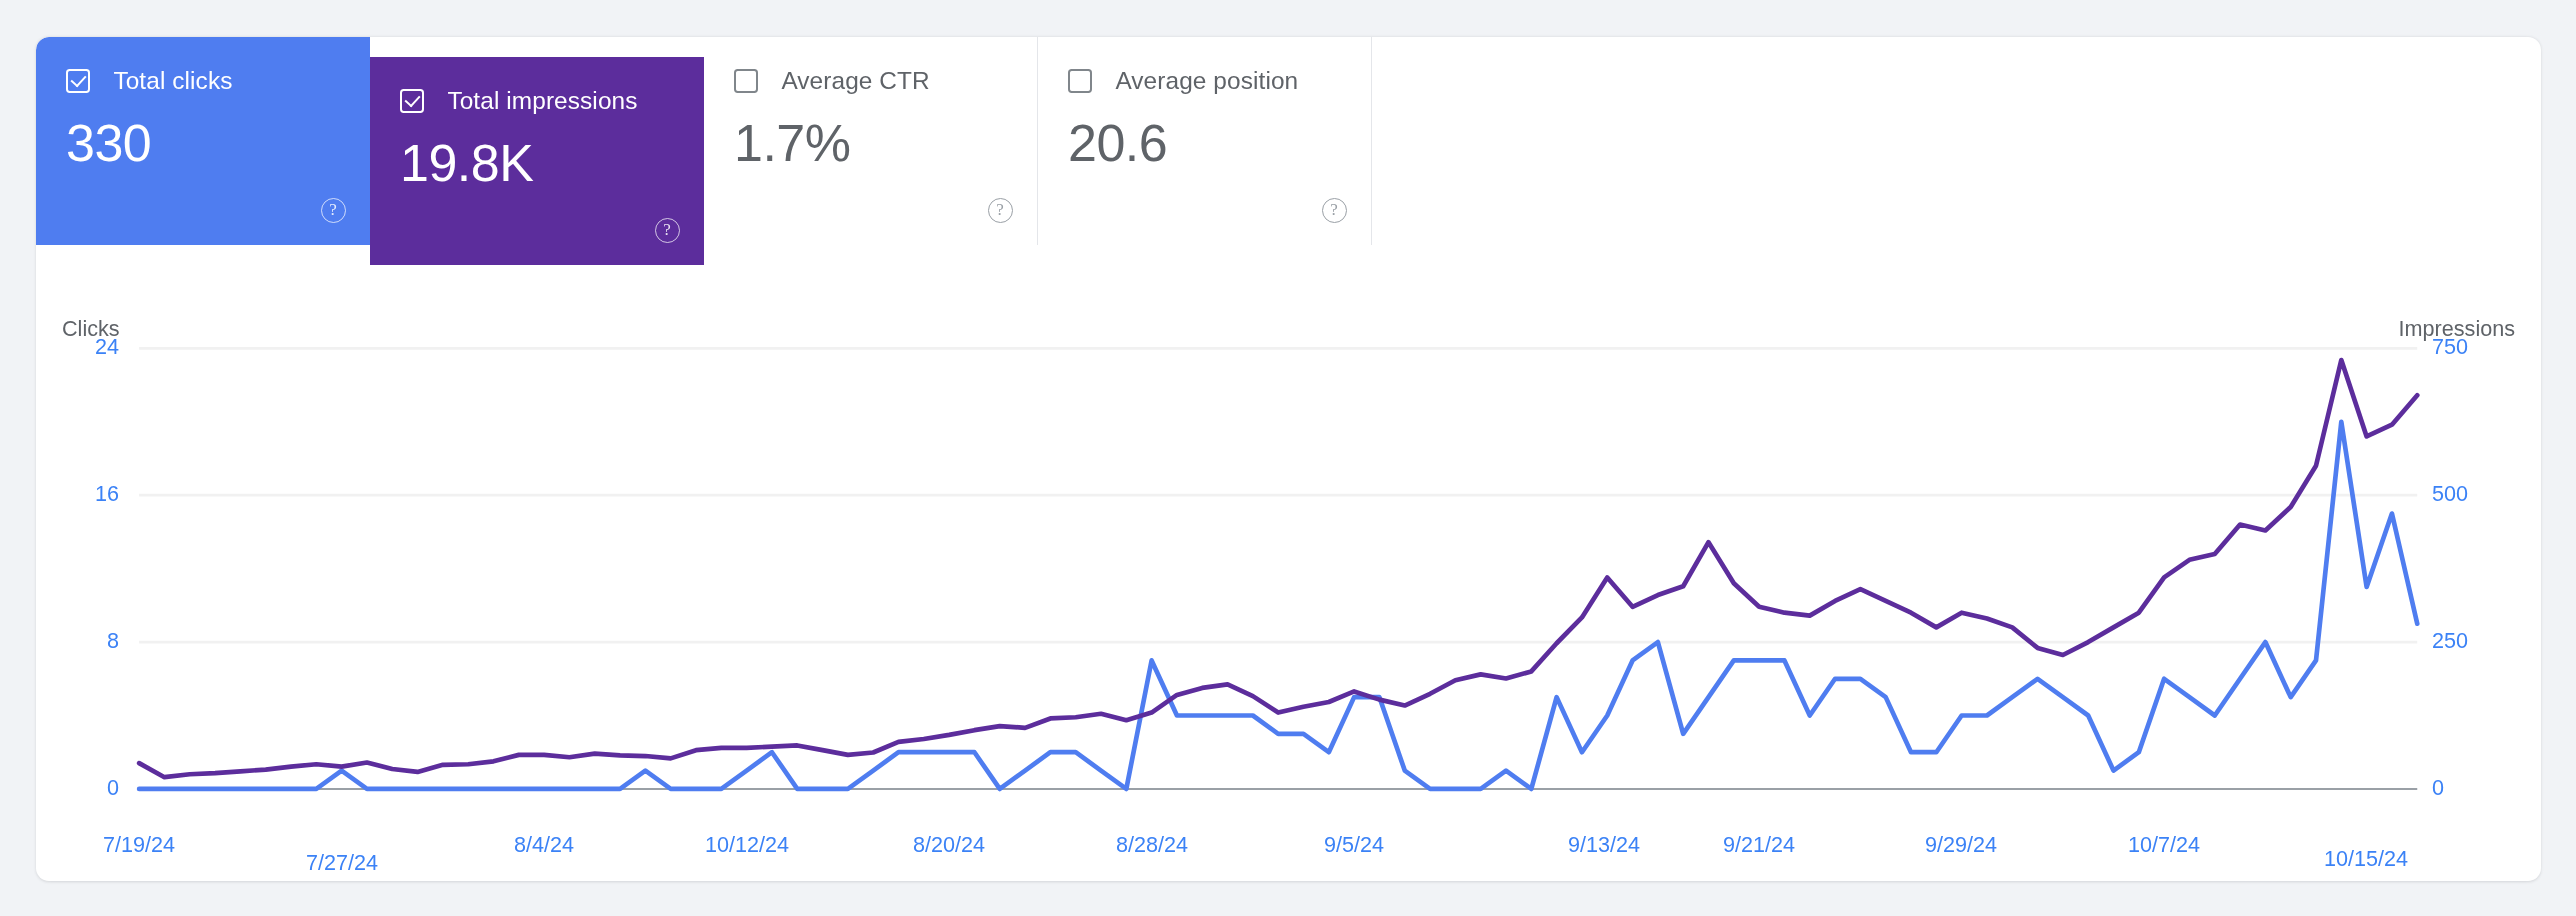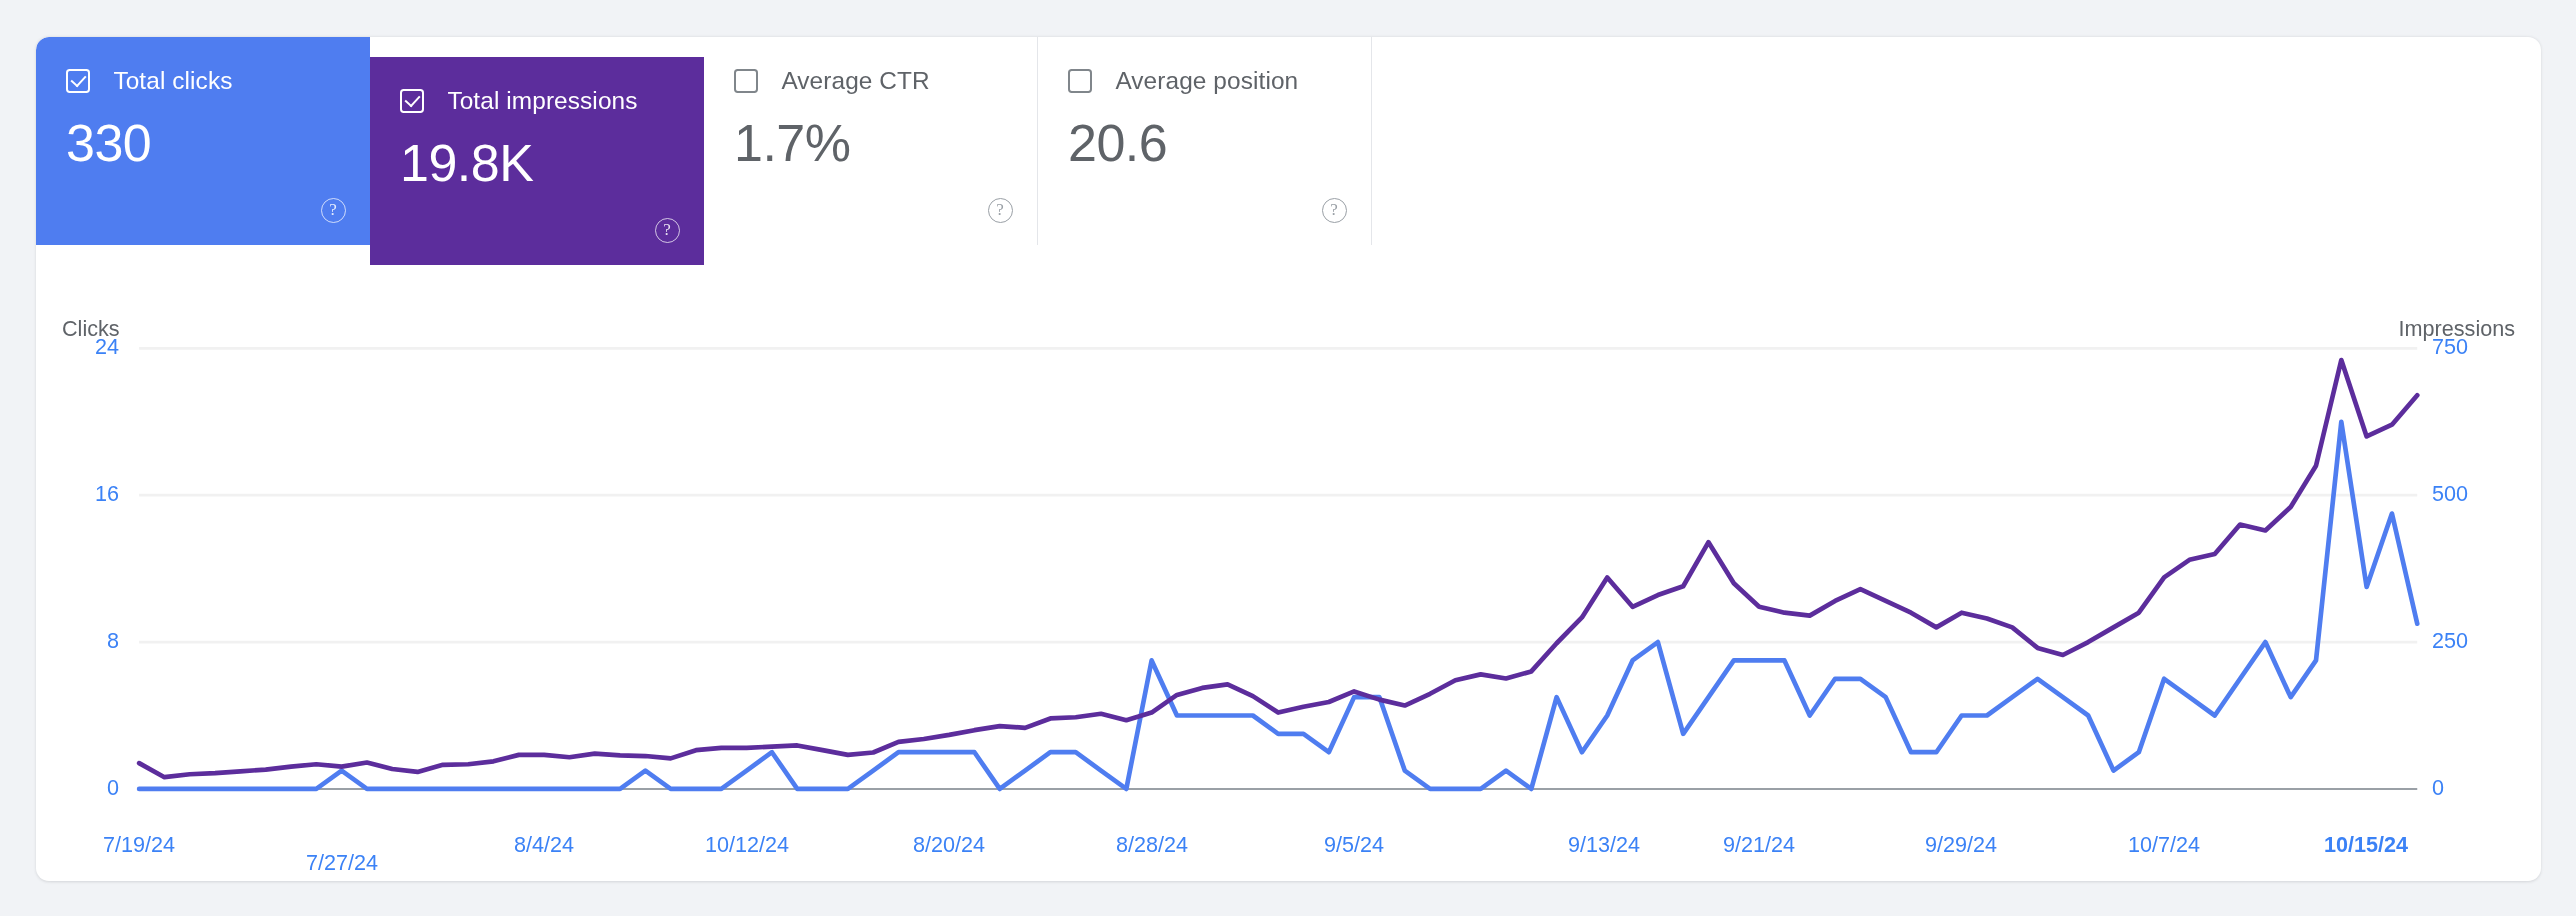--- a/index.html
+++ b/index.html
@@ -204,19 +204,19 @@
           <div class="tick-label xtick" style="left: 306px; top: 605px;">7/27/24</div>
           <div class="tick-label xtick" style="left: 508px; top: 587px;">8/4/24</div>
           <div class="tick-label xtick" style="left: 711px; top: 587px;">10/12/24</div>
           <div class="tick-label xtick" style="left: 913px; top: 587px;">8/20/24</div>
           <div class="tick-label xtick" style="left: 1116px; top: 587px;">8/28/24</div>
           <div class="tick-label xtick" style="left: 1318px; top: 587px;">9/5/24</div>
           <div class="tick-label xtick" style="left: 1568px; top: 587px;">9/13/24</div>
           <div class="tick-label xtick" style="left: 1723px; top: 587px;">9/21/24</div>
           <div class="tick-label xtick" style="left: 1925px; top: 587px;">9/29/24</div>
           <div class="tick-label xtick" style="left: 2128px; top: 587px;">10/7/24</div>
-          <div class="tick-label xtick" style="left: 2330px; top: 587px; font-weight: bold;">10/15/24</div>
+          <div class="tick-label xtick" style="left: 2330px; top: 601px;">10/15/24</div>
         </div>
     </div>
 
   </div>
 </div>
 
 
 </body></html>

